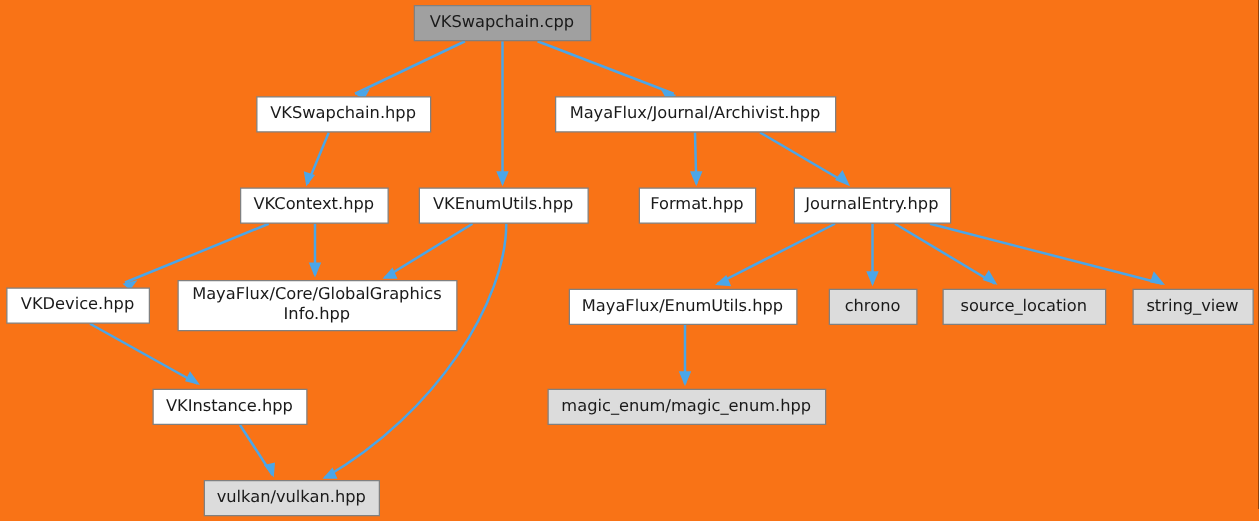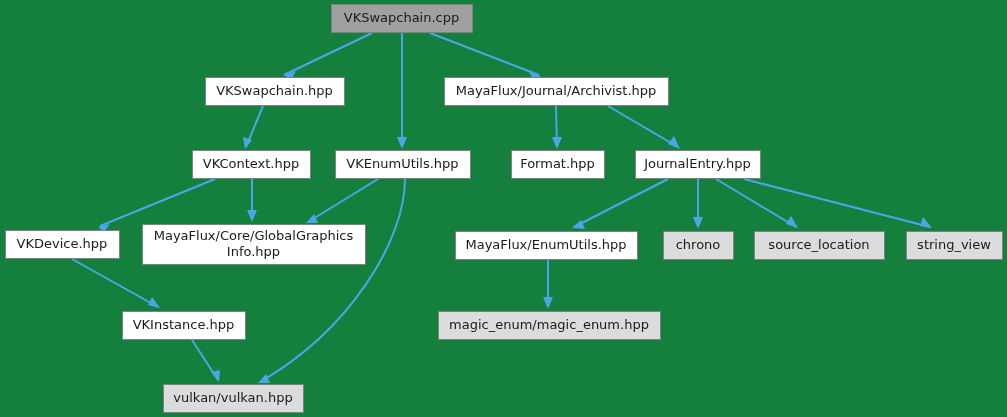--- a/index.html
+++ b/index.html
@@ -4,21 +4,21 @@
 <style>
   html, body {
     margin: 0;
     padding: 0;
     background: #000000;
   }
   #graph-root {
     position: relative;
     width: 1007px;
     height: 417px;
-    background: #15803d;
+    background: #f97316;
     overflow: hidden;
     font-family: "DejaVu Sans", sans-serif;
   }
   svg.graph-canvas {
     position: absolute;
     left: 0;
     top: 0;
     width: 1007px;
     height: 417px;
     display: block;

